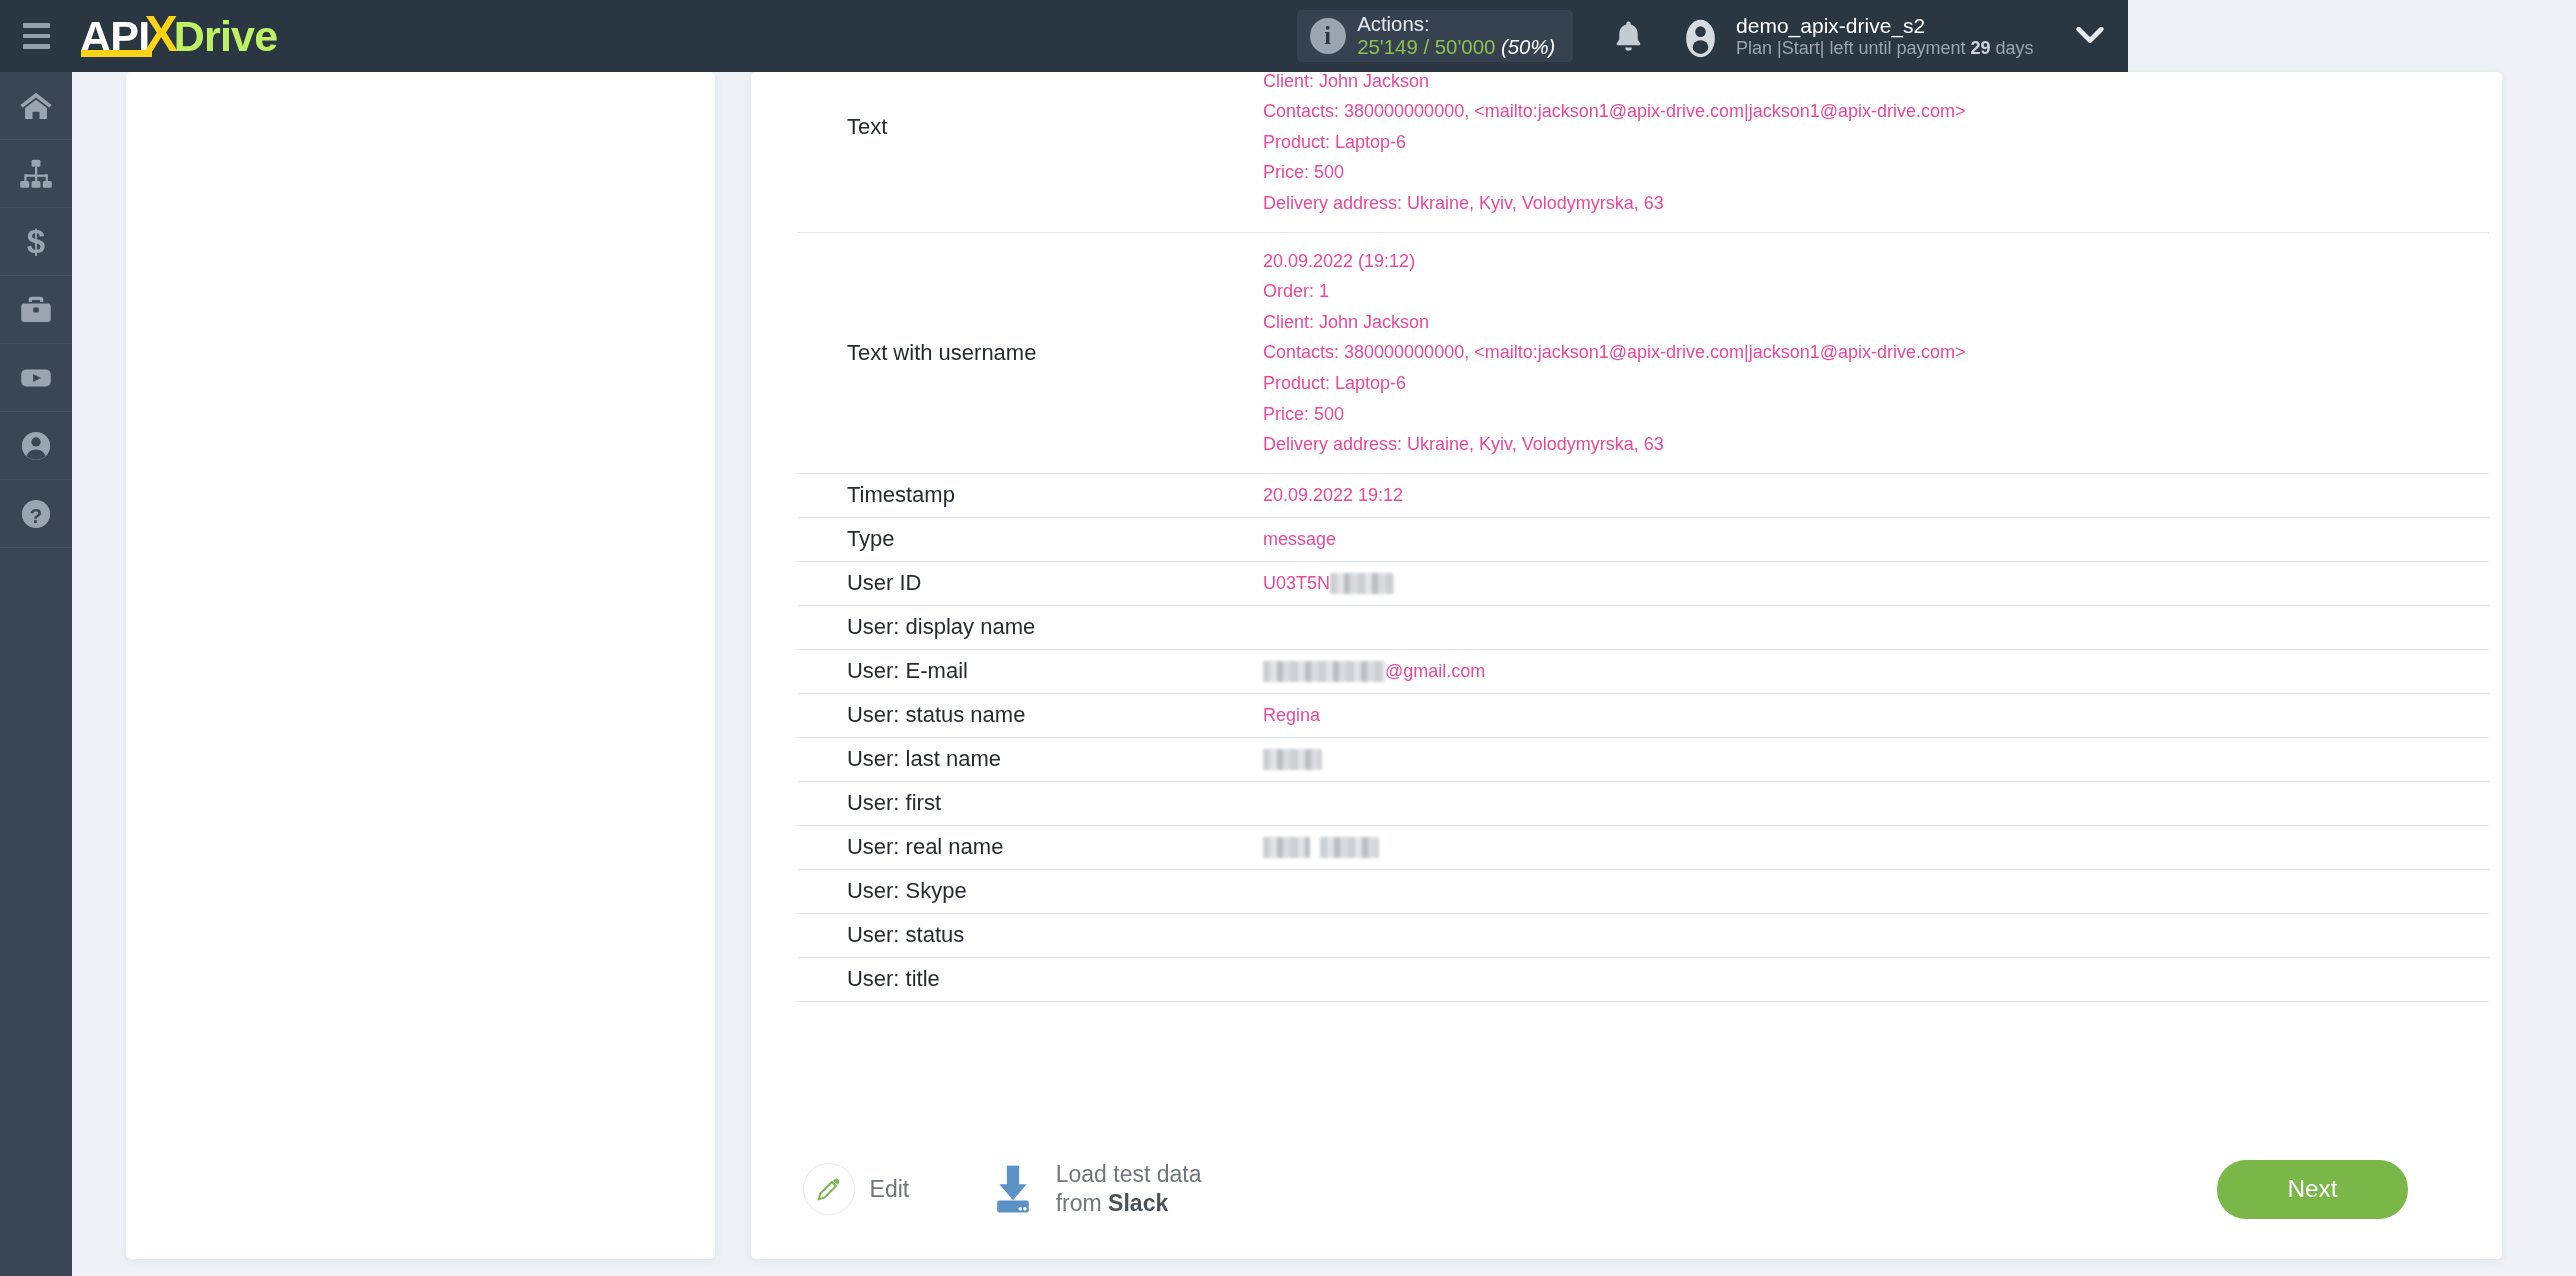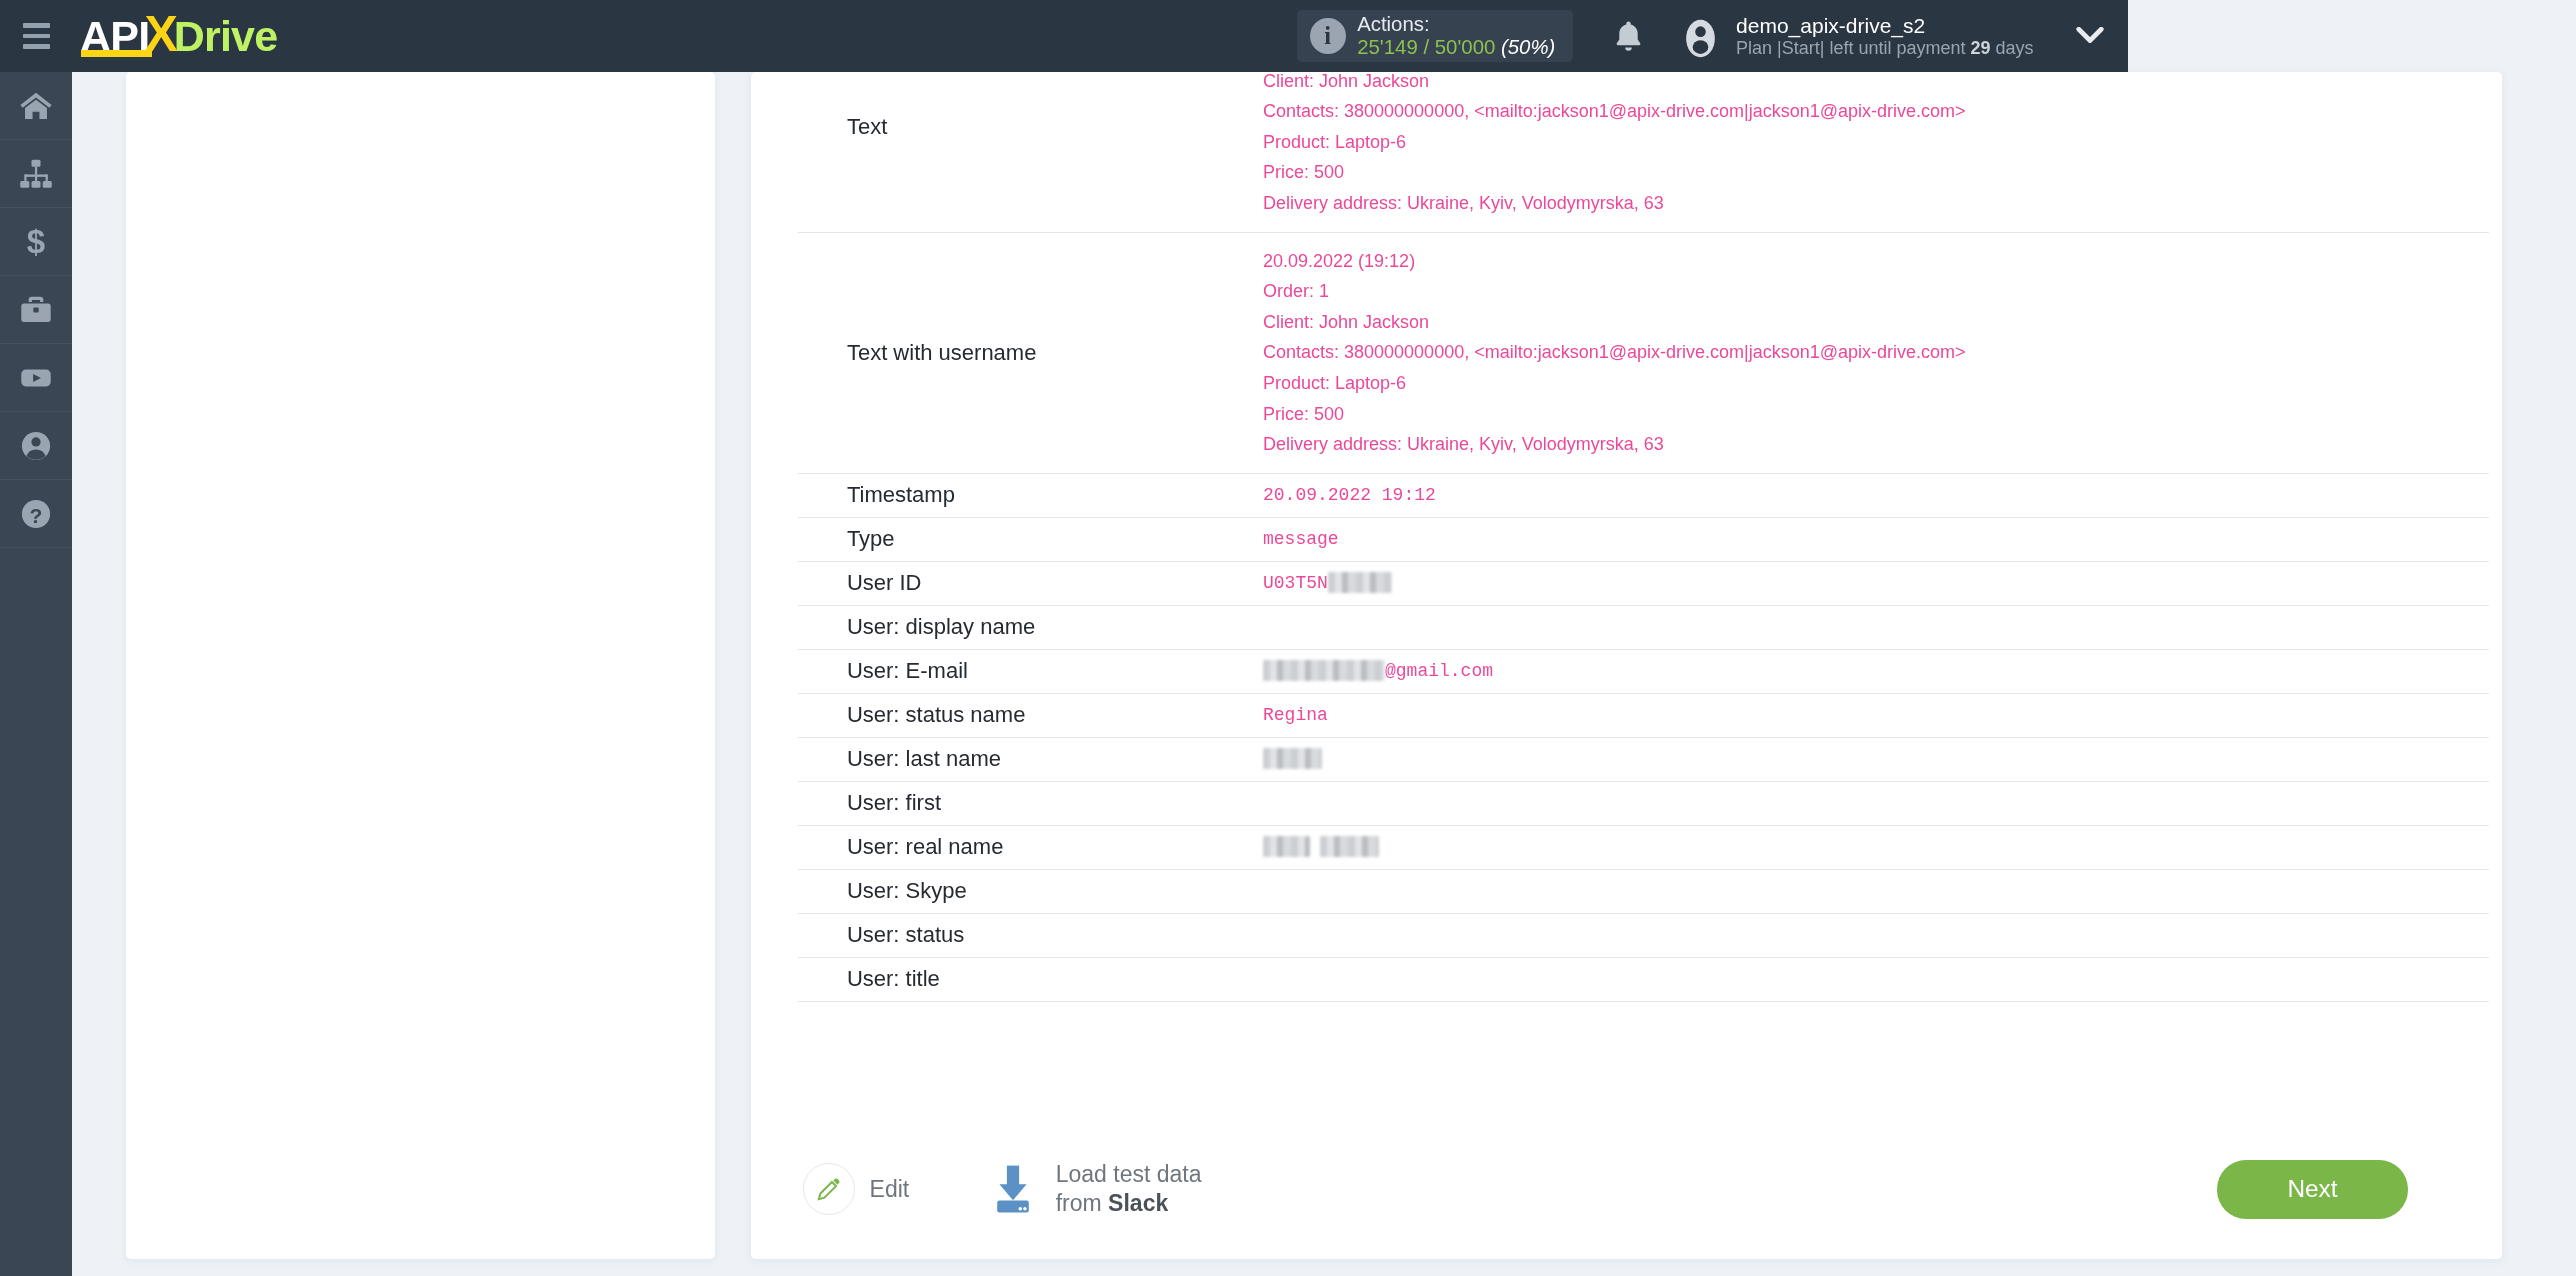--- a/index.html
+++ b/index.html
@@ -151,21 +151,21 @@
     margin-left: 44px;
   }
   .kv-value {
     flex: 1 1 auto;
     font-size: 18px; color: #ec4899;
     line-height: 1.7;
     padding: 13px 24.4px 13px 0;
     word-break: break-word;
     white-space: pre-line;
   }
-  .kv-row.short .kv-value { padding: 9px 24.4px 9px 0; line-height: 1.3; font-family: Liberation Mono, monospace; }
+  .kv-row.short .kv-value { padding: 9px 24.4px 9px 0; line-height: 1.3; }
   .kv-row.short { min-height: 44px; }
 
   .redact {
     display: inline-block;
     vertical-align: middle;
     border-radius: 1.6px;
     background:
       repeating-linear-gradient(90deg,
         #c9ccd0 0px, #c9ccd0 7.3px,
         #e0e2e5 7.3px, #e0e2e5 14px,

